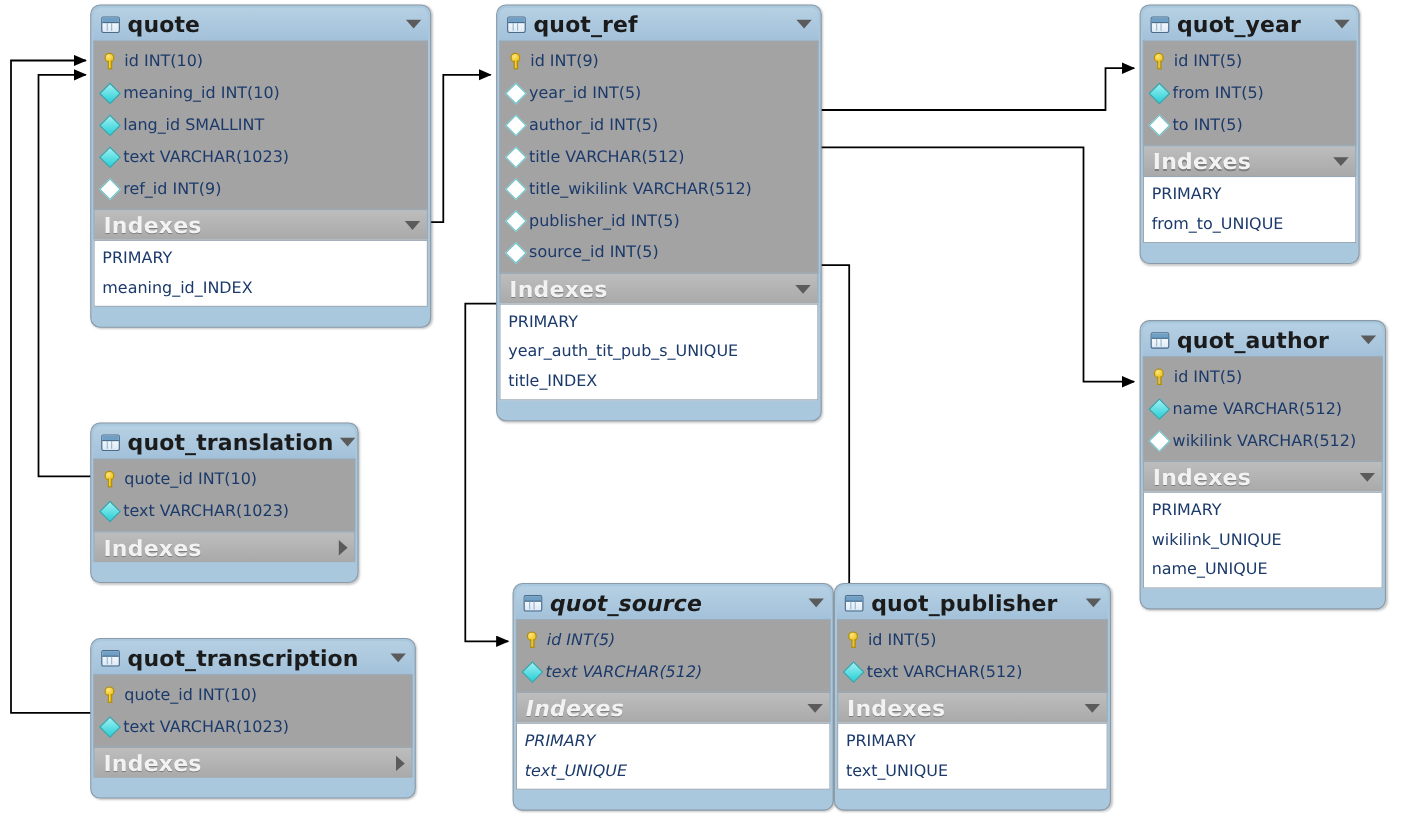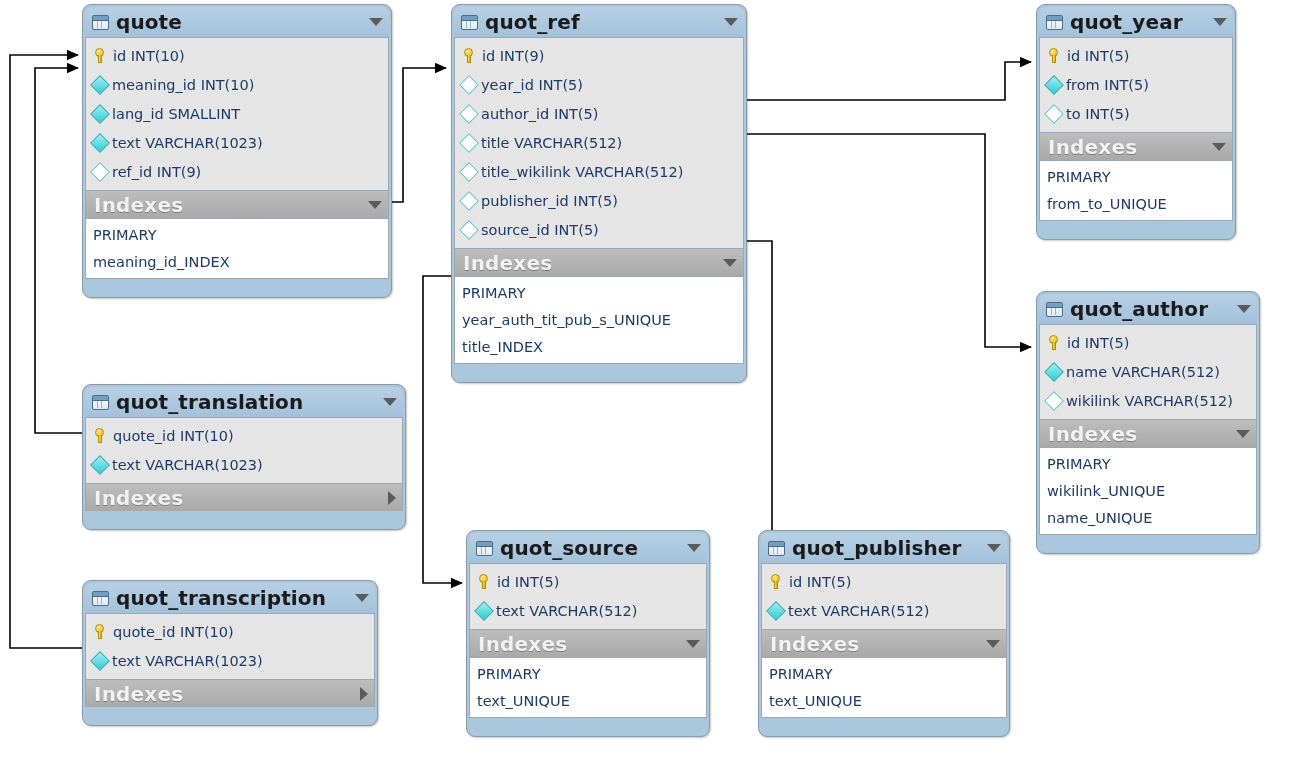--- a/index.html
+++ b/index.html
@@ -72,21 +72,21 @@
   }
   .caret.right{
     border-top:7px solid transparent;
     border-bottom:7px solid transparent;
     border-left:8px solid #5b5b5b;
     border-right:none;
     width:0;height:0;
   }
 
   .cols{
-    background:#e5e5e5;
+    background:#a3a3a3;
     border-left:1px solid #9aa8b4;
     border-right:1px solid #9aa8b4;
     border-top:1px solid #9aa8b4;
     padding:3px 0 4px 0;
   }
   .col-row{
     height:29px;
     display:flex;
     align-items:center;
     padding-left:7px;
@@ -216,21 +216,21 @@
         <div class="idx-bar">
           <span class="lbl">Indexes</span>
           <span class="caret"></span>
         </div>
         <div class="idx-list">
           <div class="idx-row">PRIMARY</div>
           <div class="idx-row">meaning_id_INDEX</div>
         </div>
         <div class="footer-strip"></div>
       </div>
-      <div class="table-box" style="left: 82px; top: 384px; width: 324px;">
+      <div class="table-box" style="left: 82px; top: 384px; width: 244px;">
         <div class="tbl-header">
           <span class="tbl-icon"></span>
           <span class="tbl-title">quot_translation</span>
           <span class="caret"></span>
         </div>
         <div class="cols">
           <div class="col-row">
             <span class="ico-key"></span>
             <span class="col-text">quote_id INT(10)</span>
           </div>
@@ -307,21 +307,21 @@
           <span class="lbl">Indexes</span>
           <span class="caret"></span>
         </div>
         <div class="idx-list">
           <div class="idx-row">PRIMARY</div>
           <div class="idx-row">year_auth_tit_pub_s_UNIQUE</div>
           <div class="idx-row">title_INDEX</div>
         </div>
         <div class="footer-strip"></div>
       </div>
-      <div class="table-box" style="left: 466px; top: 530px; width: 244px;">
+      <div class="table-box" style="left: 466px; top: 530px; width: 292px; font-style: italic;">
         <div class="tbl-header">
           <span class="tbl-icon"></span>
           <span class="tbl-title">quot_source</span>
           <span class="caret"></span>
         </div>
         <div class="cols">
           <div class="col-row">
             <span class="ico-key"></span>
             <span class="col-text">id INT(5)</span>
           </div>

